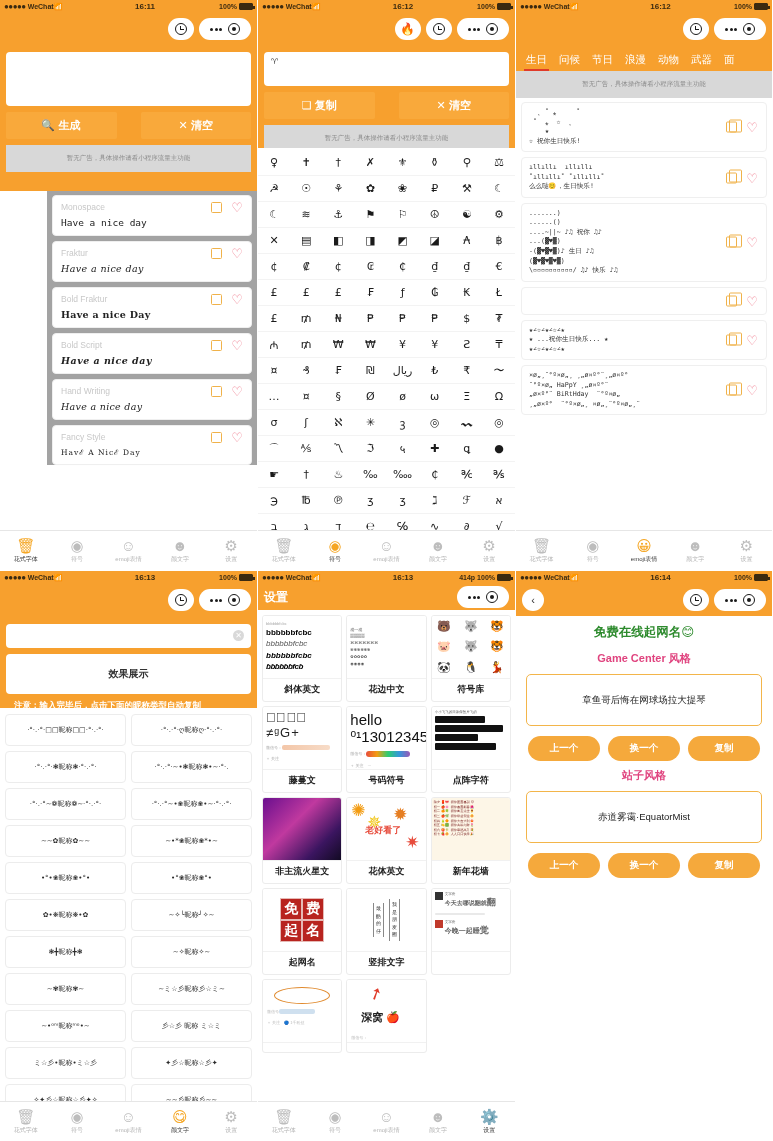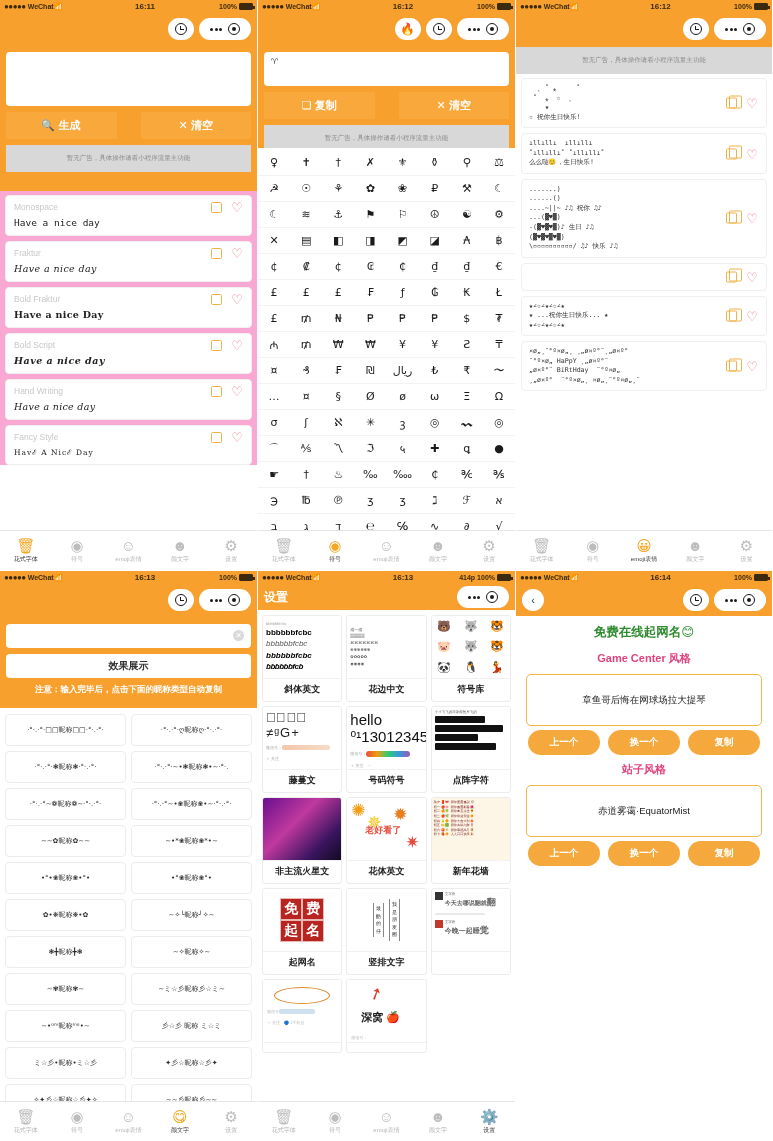--- a/index.html
+++ b/index.html
@@ -48,21 +48,21 @@
   .nav-back { width:22px;height:22px;border-radius:50%;background:#fff;display:flex;align-items:center;justify-content:center;font-size:11px;color:#333;}
 
   
   .orangebg { background:#F7A02E; }
   .textarea-box { margin:5px 6px 0; background:#fff; border-radius:4px; height:54px; padding:5px 7px; font-size:8px; color:#444; overflow:hidden; }
   .btn-row { display:flex; margin:6px 6px 0; gap:24px; }
   .abtn { flex:1; background:#F9A93B; color:#fff; text-align:center; font-size:11px; padding:6px 0; font-weight:bold; border-radius:2px;}
   .ad-strip { margin:6px 6px 0; background:#d8d8d8; color:#8c8c8c; font-size:6.5px; text-align:center; padding:9px 0; }
 
   
-  .fontlist { padding:4px 5px 0; background:#f9a8d4; }
+  .fontlist { padding:4px 5px 0; background:#a3a3a3;margin-left:47px; }
   .fcard { background:#fff; border:1px solid #efefef; border-radius:4px; margin-bottom:5px; padding:6px 8px 7px; position:relative; box-shadow:0 0 1px rgba(0,0,0,.04); }
   .fcard-name { color:#c8c8c8; font-size:8.5px; margin-bottom:5px; }
   .fcard-sample { font-size:9.5px; color:#222; }
   .fcard-sample.mono { font-family:"DejaVu Sans Mono","Liberation Mono",monospace; }
   .fcard-sample.frak { font-family:"DejaVu Serif",serif; font-style:italic; letter-spacing:.4px;}
   .fcard-sample.bfrak { font-family:"DejaVu Serif",serif; font-weight:bold; letter-spacing:.3px;}
   .fcard-sample.bscript { font-family:"DejaVu Serif",serif; font-style:italic; font-weight:bold; letter-spacing:.5px;}
   .fcard-sample.hand { font-family:"DejaVu Serif",serif; font-style:italic; letter-spacing:.3px;}
   .fcard-sample.fancy { font-family:"DejaVu Serif",serif; font-size:7.5px; letter-spacing:1px;}
   .fcard-acts { position:absolute; right:8px; top:5px; display:flex; gap:9px; align-items:center;}
@@ -94,24 +94,24 @@
   .tb-ico.on { color:#F5A623; }
   .tb-lbl { font-size:6px; color:#b5b5b5; margin-top:1px; }
   .tb-lbl.on { color:#3a3a3a; }
 
   
   .nickwrap { padding:6px 5px 0; }
   .nickgrid { display:grid; grid-template-columns:1fr 1fr; gap:5px; }
   .nickcell { background:#fff; border:1px solid #ececec; border-radius:4px; height:32px;
               display:flex; align-items:center; justify-content:center; font-size:7px; color:#2b2b2b;
               overflow:hidden; white-space:nowrap; font-family:"DejaVu Sans",sans-serif;}
-  .note-txt { color:#fff; font-size:8.5px; text-align:center; padding:6px 4px 7px; font-weight:bold;}
+  .note-txt { color:#fff; font-size:8.5px; padding:6px 14px 7px; font-weight:bold;}
   .plain-input { margin:6px 6px 0; background:#fff; border-radius:4px; height:24px; display:flex; align-items:center; padding:0 8px; position:relative;}
   .clear-dot{position:absolute;right:7px;top:6px;width:11px;height:11px;border-radius:50%;background:#d9d9d9;color:#fff;font-size:8px;display:flex;align-items:center;justify-content:center;}
-  .white-btn{margin:6px 6px 0;background:#fff;border-radius:4px;height:24px;display:flex;align-items:center;justify-content:center;font-size:10px;color:#333;font-weight:bold;}
+  .white-btn{margin:6px 6px 0;background:#fff;border-radius:4px;height:40px;display:flex;align-items:center;justify-content:center;font-size:10px;color:#333;font-weight:bold;}
 
   
   .cardgrid{display:grid;grid-template-columns:repeat(3,1fr);gap:4px;padding:5px 4px 0;}
   .scard{background:#fff;border:1px solid #ececec;border-radius:3px;overflow:hidden;display:flex;flex-direction:column;}
   .scard-thumb{height:62px;overflow:hidden;position:relative;background:#fff;display:flex;align-items:center;justify-content:center;}
   .scard-cap{font-size:9px;font-weight:bold;color:#222;text-align:center;padding:4px 0 5px;border-top:1px solid #f1f1f1;}
 
   .thumb-colorname{width:100%;height:100%;background:#fafafa;padding:4px;font-size:4px;color:#999;}
   .cn-row{display:flex;align-items:center;gap:3px;margin-bottom:3px;}
   .cn-av{width:14px;height:14px;background:#3a3a3a;border-radius:2px;}
@@ -152,21 +152,21 @@
   .thumb-wx .blur{display:inline-block;width:36px;height:5px;background:#cfe0ef;border-radius:2px;vertical-align:middle;}
   .thumb-nest{width:100%;height:100%;padding:4px;font-size:4px;color:#bbb;position:relative;}
   .thumb-nest .arrow{color:#e03b2a;font-size:16px;position:absolute;left:22px;top:4px;transform:rotate(-25deg);}
   .thumb-nest .big{position:absolute;left:14px;top:30px;font-size:11px;font-weight:bold;color:#222;}
 
   
   .p6body{padding:8px 10px 0;}
   .p6-title{text-align:center;font-size:12.5px;font-weight:bold;color:#2e8b2e;margin-bottom:10px;}
   .p6-sub{text-align:center;font-size:11px;color:#e0447f;font-weight:bold;margin:7px 0 8px;}
   .p6-box{border:1.5px solid #F3B54A;border-radius:5px;height:52px;display:flex;align-items:center;justify-content:center;font-size:9.5px;color:#222;background:#fff;}
-  .p6-btns{display:flex;gap:8px;margin:4px 2px 0;}
+  .p6-btns{display:flex;gap:8px;margin:10px 2px 0;}
   .p6-btn{flex:1;background:#F5A93C;color:#fff;font-size:9.5px;text-align:center;padding:6px 0;border-radius:13px;font-weight:bold;}
 </style>
 </head>
 <body>
 
 <div class="sheet">
 
   <div class="panel p1">
     <div class="statusbar">
       <span class="sb-dots">●●●●●</span>
@@ -495,20 +495,29 @@
                 <i></i>
                 <i></i>
                 <i></i>
               </span>
             <span class="cap-target">
                 <i></i>
               </span>
           </div>
         </div>
       </div>
+      <div class="tabstrip" id="tabstrip3">
+          <div class="tabitem active">生日</div>
+          <div class="tabitem">问候</div>
+          <div class="tabitem">节日</div>
+          <div class="tabitem">浪漫</div>
+          <div class="tabitem">动物</div>
+          <div class="tabitem">武器</div>
+          <div class="tabitem">面</div>
+        </div>
     </div>
     <div class="ad-strip" style="margin:0;border-radius:0;">暂无广告，具体操作请看小程序流量主功能</div>
     <div class="emolist" id="emolist3">
         <div class="ecard">
           <div class="ecard-text">  ˛ ˚ ⁎     ˚
  ˚  ⁎  ☆  ˛
     ★
 ☆ 祝你生日快乐!</div>
           <div class="ecard-acts">
             <span class="ico-copy"></span>

